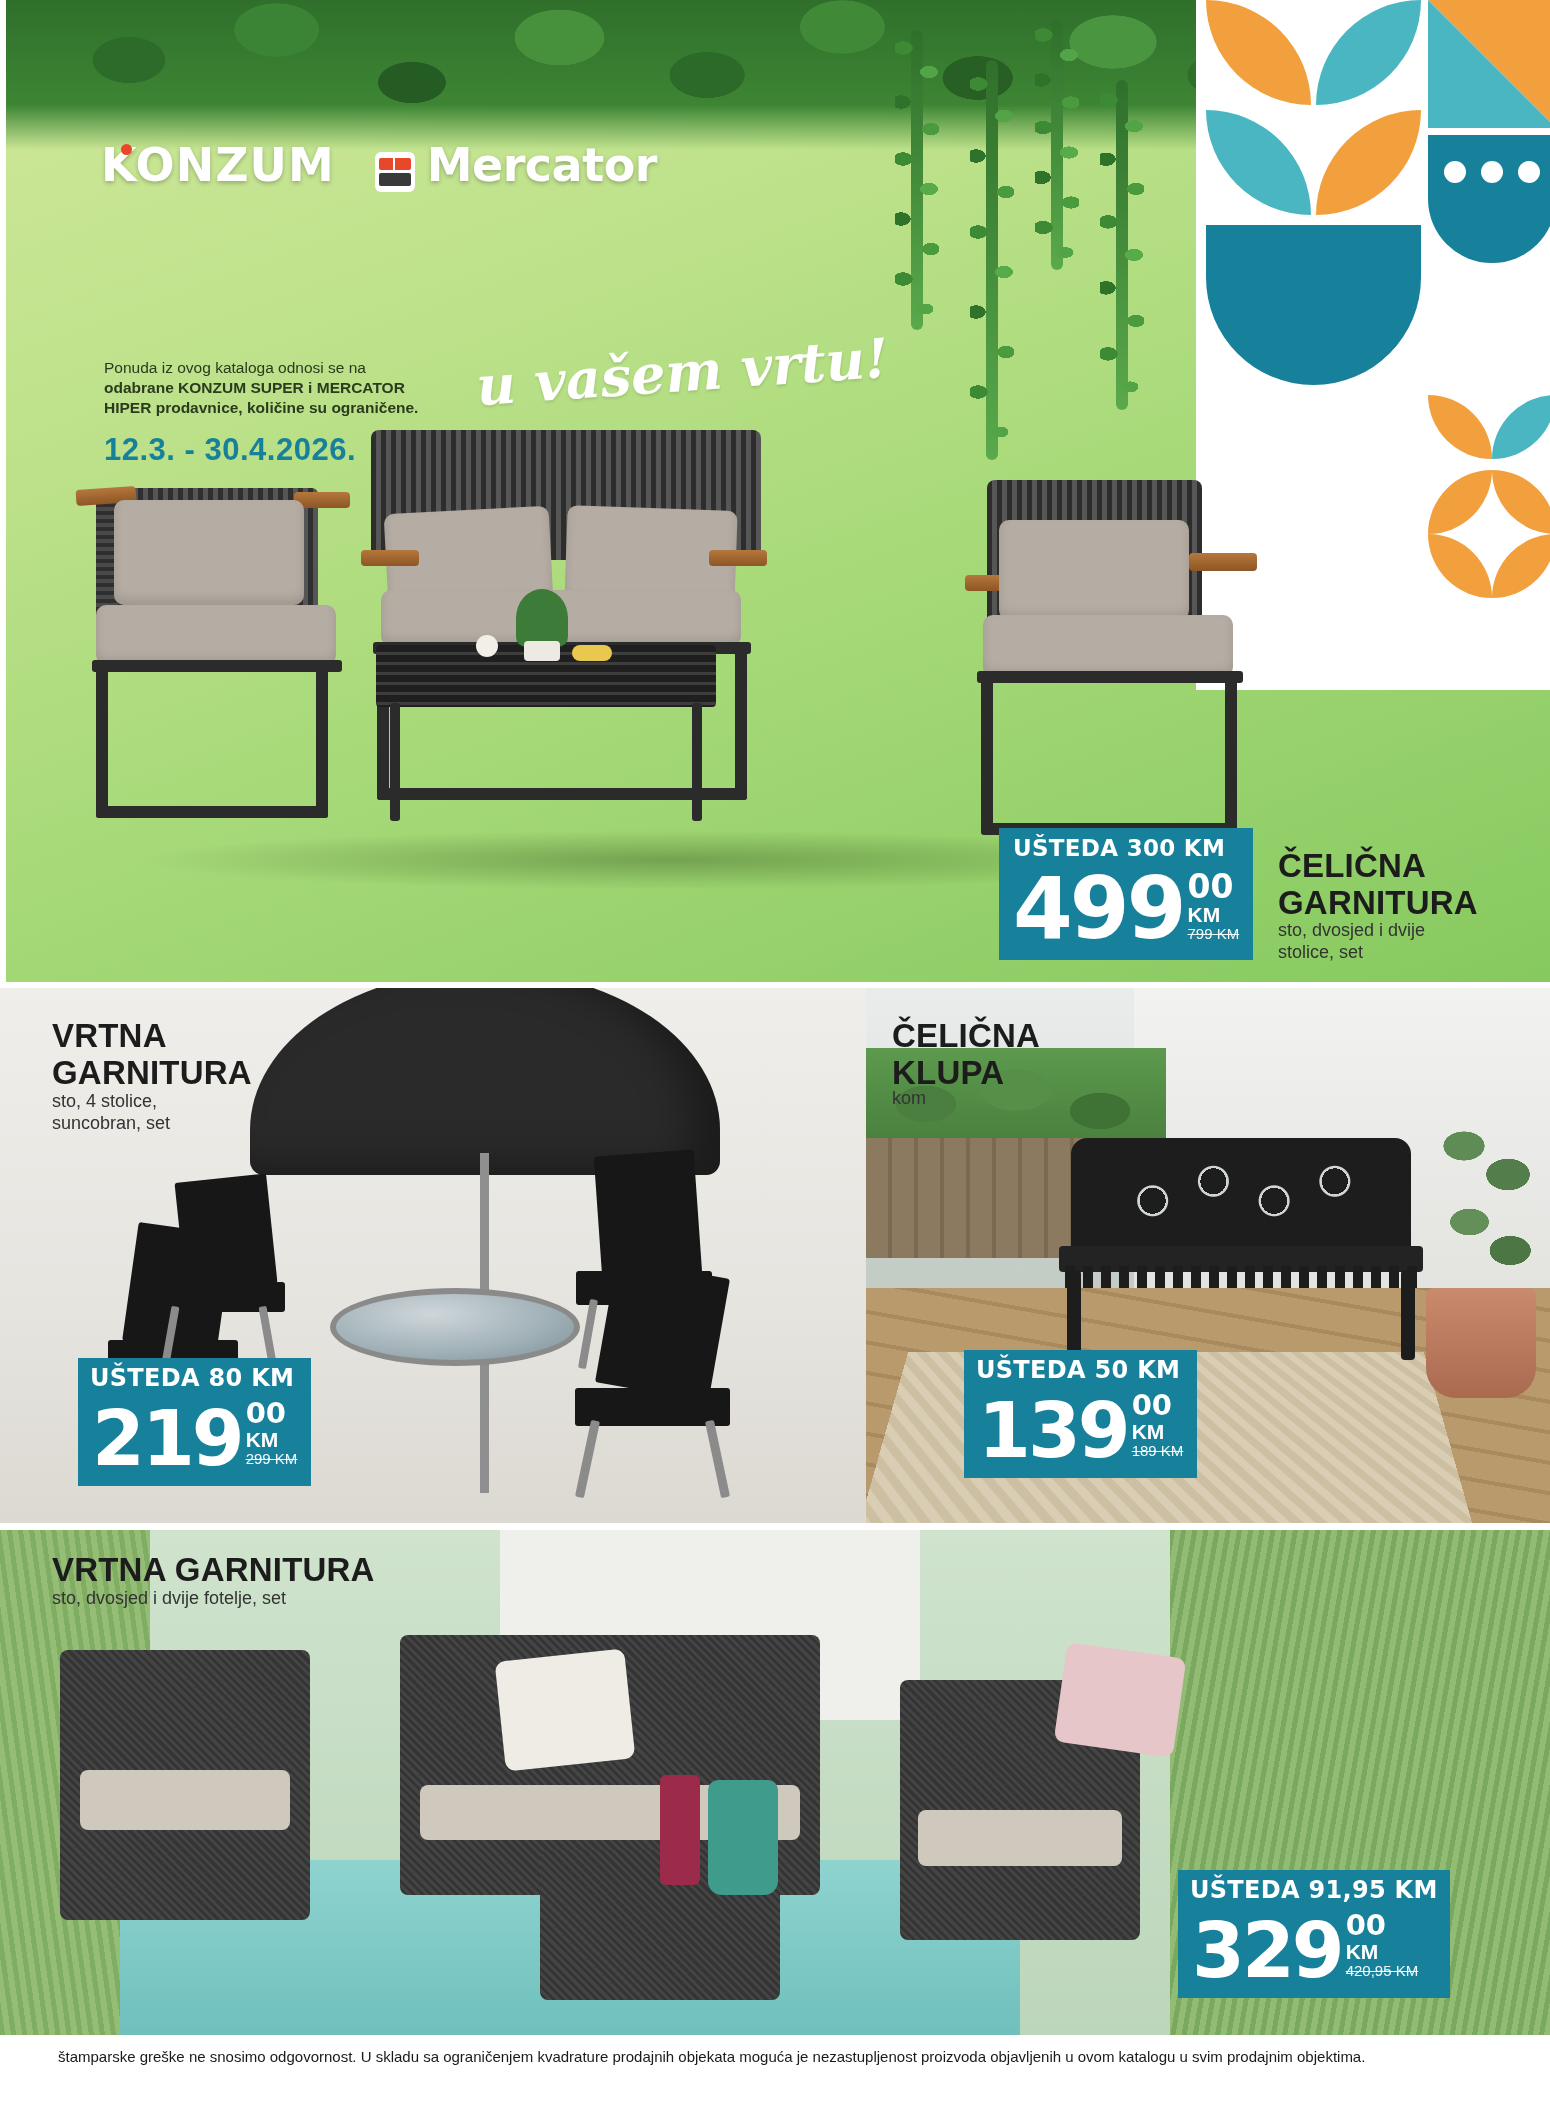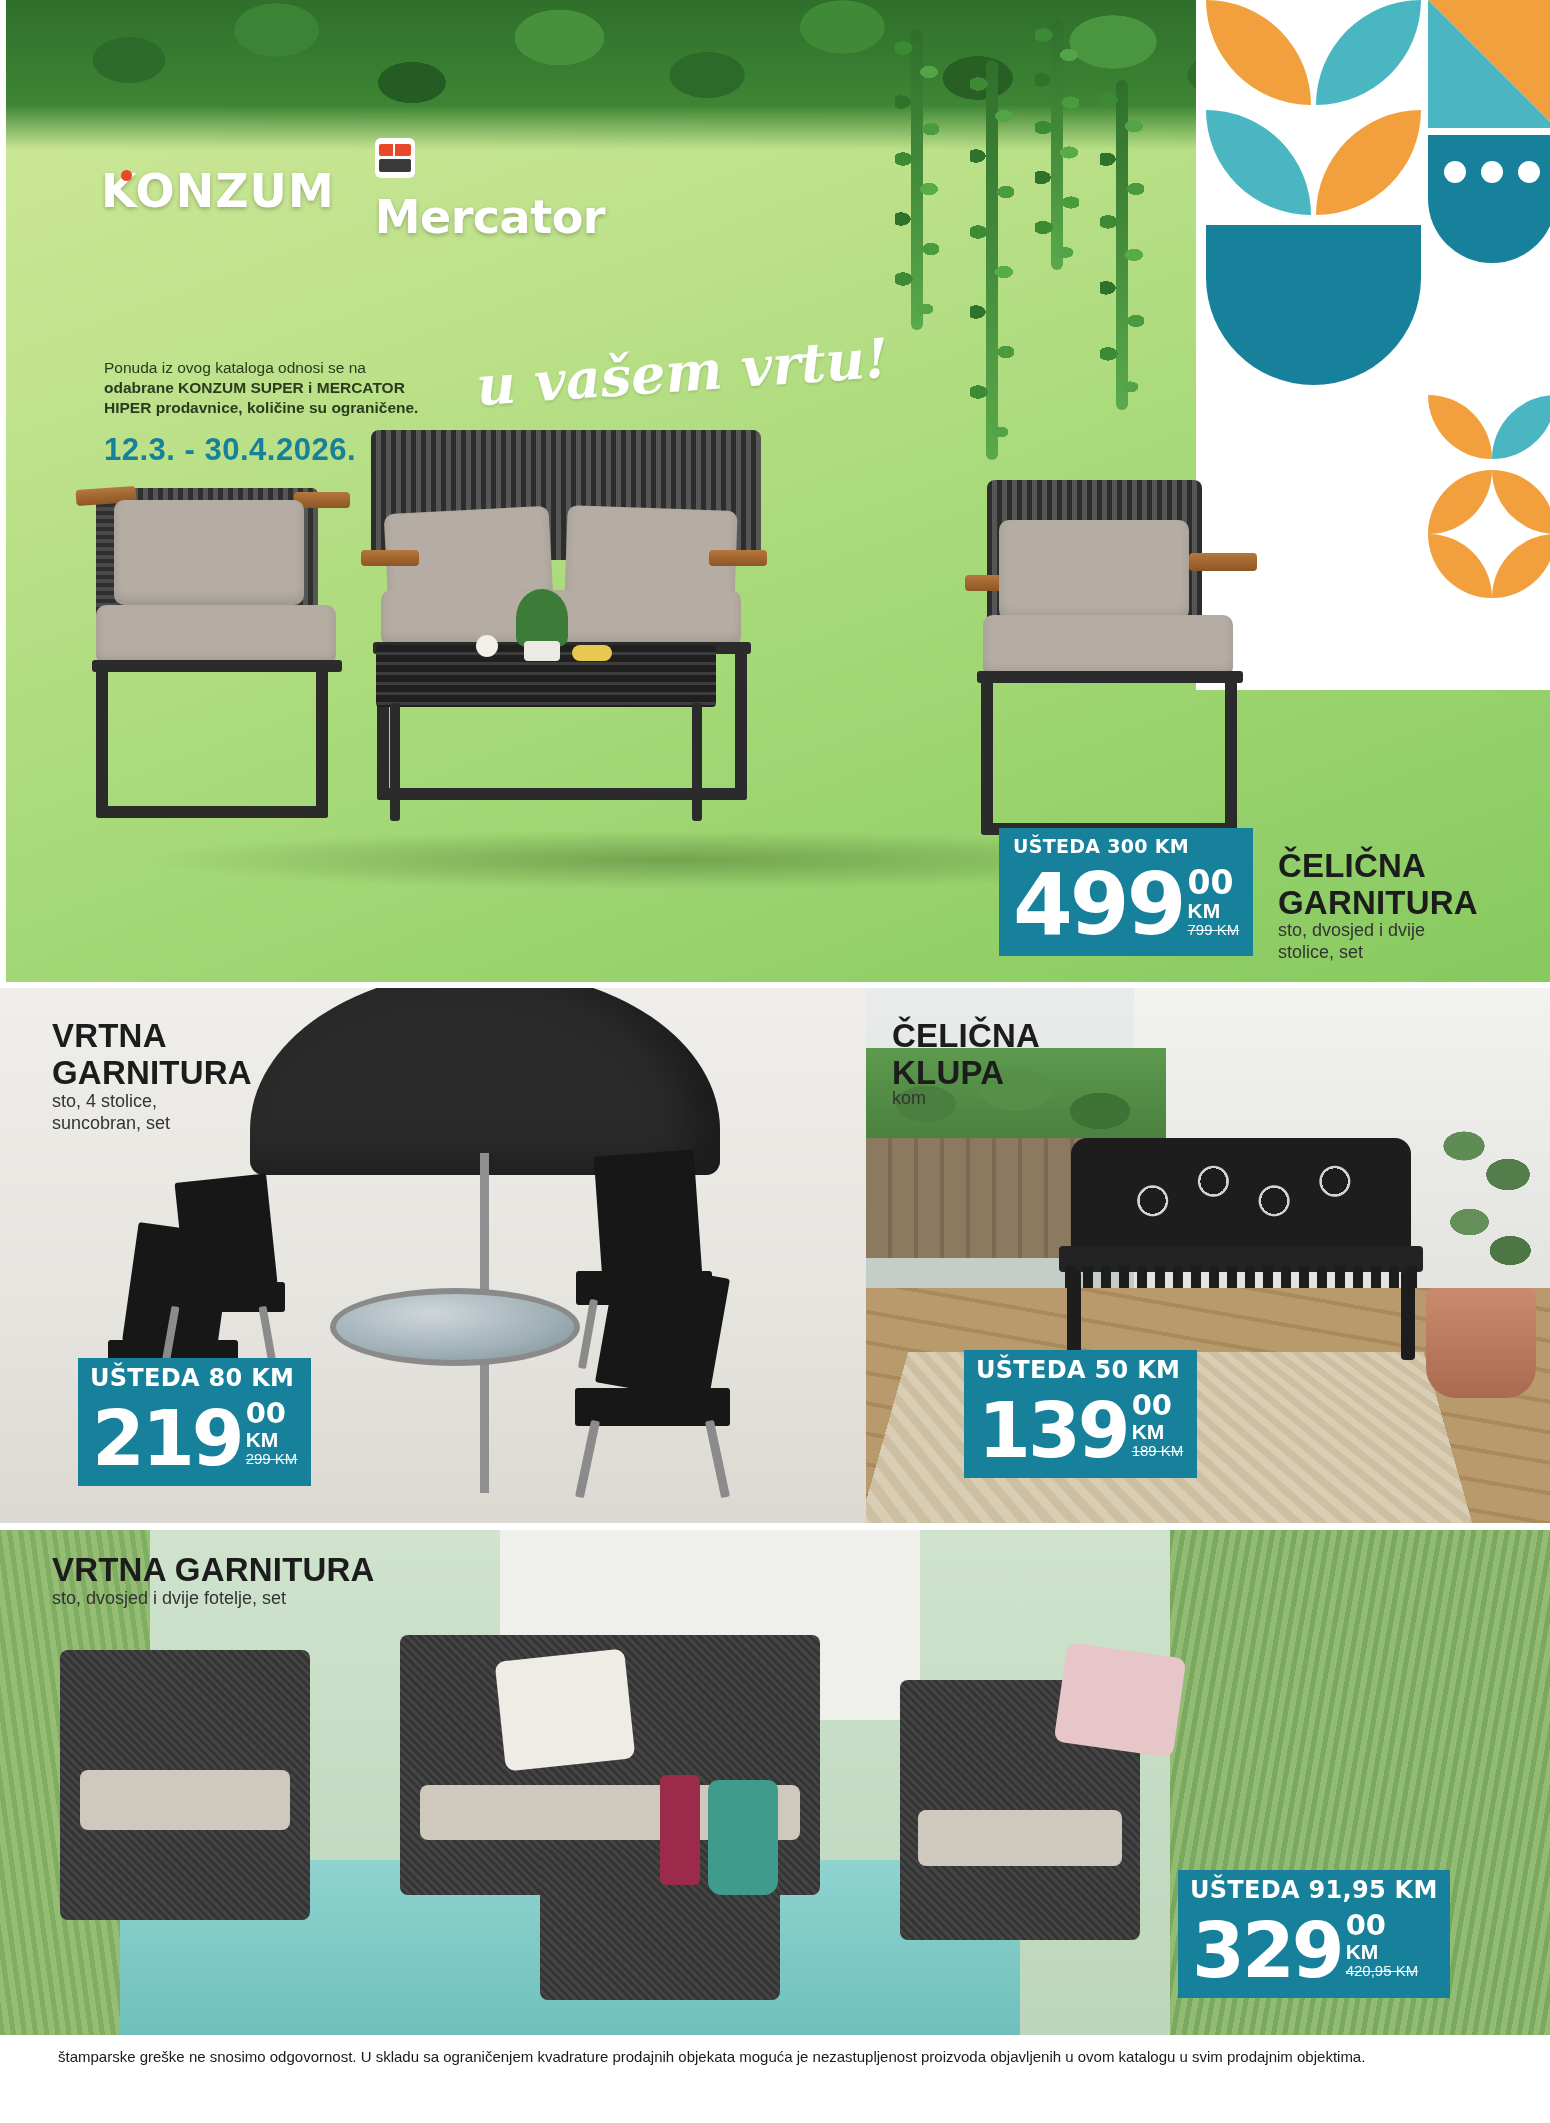--- a/index.html
+++ b/index.html
@@ -53,21 +53,21 @@
 
   
   .brandrow { position:absolute; left:95px; top:138px; display:flex; align-items:center; gap:40px; }
   .logo-konzum {
     color:#fff; font-size:46px; font-weight:bold; letter-spacing:1px;
     font-family:"DejaVu Sans", sans-serif;
     text-shadow: 0 2px 4px rgba(0,0,0,.25);
     position:relative;
   }
   .konzum-dot{ position:absolute; left:20px; top:6px; width:11px; height:11px; border-radius:50%; background:#e8472a; }
-  .mercator-wrap{ display:flex; align-items:flex-start; gap:12px;flex-direction:column; }
+  .mercator-wrap{ display:flex; align-items:flex-end; gap:12px; }
   .mercator-mark{
     width:40px;height:40px;border-radius:6px;background:#fff;position:relative;overflow:hidden;
   }
   .mercator-mark i{ position:absolute; display:block; }
   .mercator-mark i:nth-child(1){ left:4px; top:6px; width:14px; height:12px; background:#e8472a; border-radius:2px 0 0 2px;}
   .mercator-mark i:nth-child(2){ left:20px; top:6px; width:16px; height:12px; background:#e8472a; border-radius:0 2px 2px 0;}
   .mercator-mark i:nth-child(3){ left:4px; top:21px; width:32px; height:13px; background:#3a3a3a; border-radius:2px;}
   .logo-mercator{ color:#fff; font-size:46px; font-weight:bold; letter-spacing:-.5px; font-family:"DejaVu Sans", sans-serif; text-shadow:0 2px 4px rgba(0,0,0,.25);}
 
   .headline {
@@ -106,21 +106,21 @@
     background: radial-gradient(ellipse at center, rgba(40,70,20,.35) 0%, rgba(40,70,20,0) 70%); }
   .chairL, .chairR, .sofa, .ctable { position:absolute; }
   .frame { background:#2b2b2b; position:absolute; border-radius:3px; }
   .cushion{ position:absolute; background:#b5ada3; border-radius:10px; box-shadow:inset 0 -6px 10px rgba(0,0,0,.12); }
   .rope{ position:absolute; background:repeating-linear-gradient(180deg,#2f2f2f 0 4px,#4a4a4a 4px 8px); border-radius:4px; }
   .wood{ position:absolute; background:linear-gradient(#b5773c,#8e5625); border-radius:4px; }
 
   
   .badge{ position:absolute; }
   .badge .save{
-    background:#17809a; color:#fff; font-weight:bold; font-size:19px;
+    background:#17809a; color:#fff; font-weight:bold; font-size:23px;
     padding:7px 14px 6px; letter-spacing:.3px; white-space:nowrap;
     font-family:"DejaVu Sans", sans-serif;
   }
   .badge .body{
     background:#17809a; color:#fff; padding:2px 14px 12px;
     display:flex; align-items:flex-end; gap:4px;
   }
   .badge .main{ font-size:86px; font-weight:bold; line-height:.92; letter-spacing:-3px; font-family:"DejaVu Sans", sans-serif;}
   .badge .cents-wrap{ display:flex; flex-direction:column; align-items:flex-start; padding-bottom:6px;}
   .badge .cents{ font-size:33px; font-weight:bold; line-height:1; font-family:"DejaVu Sans", sans-serif;}

